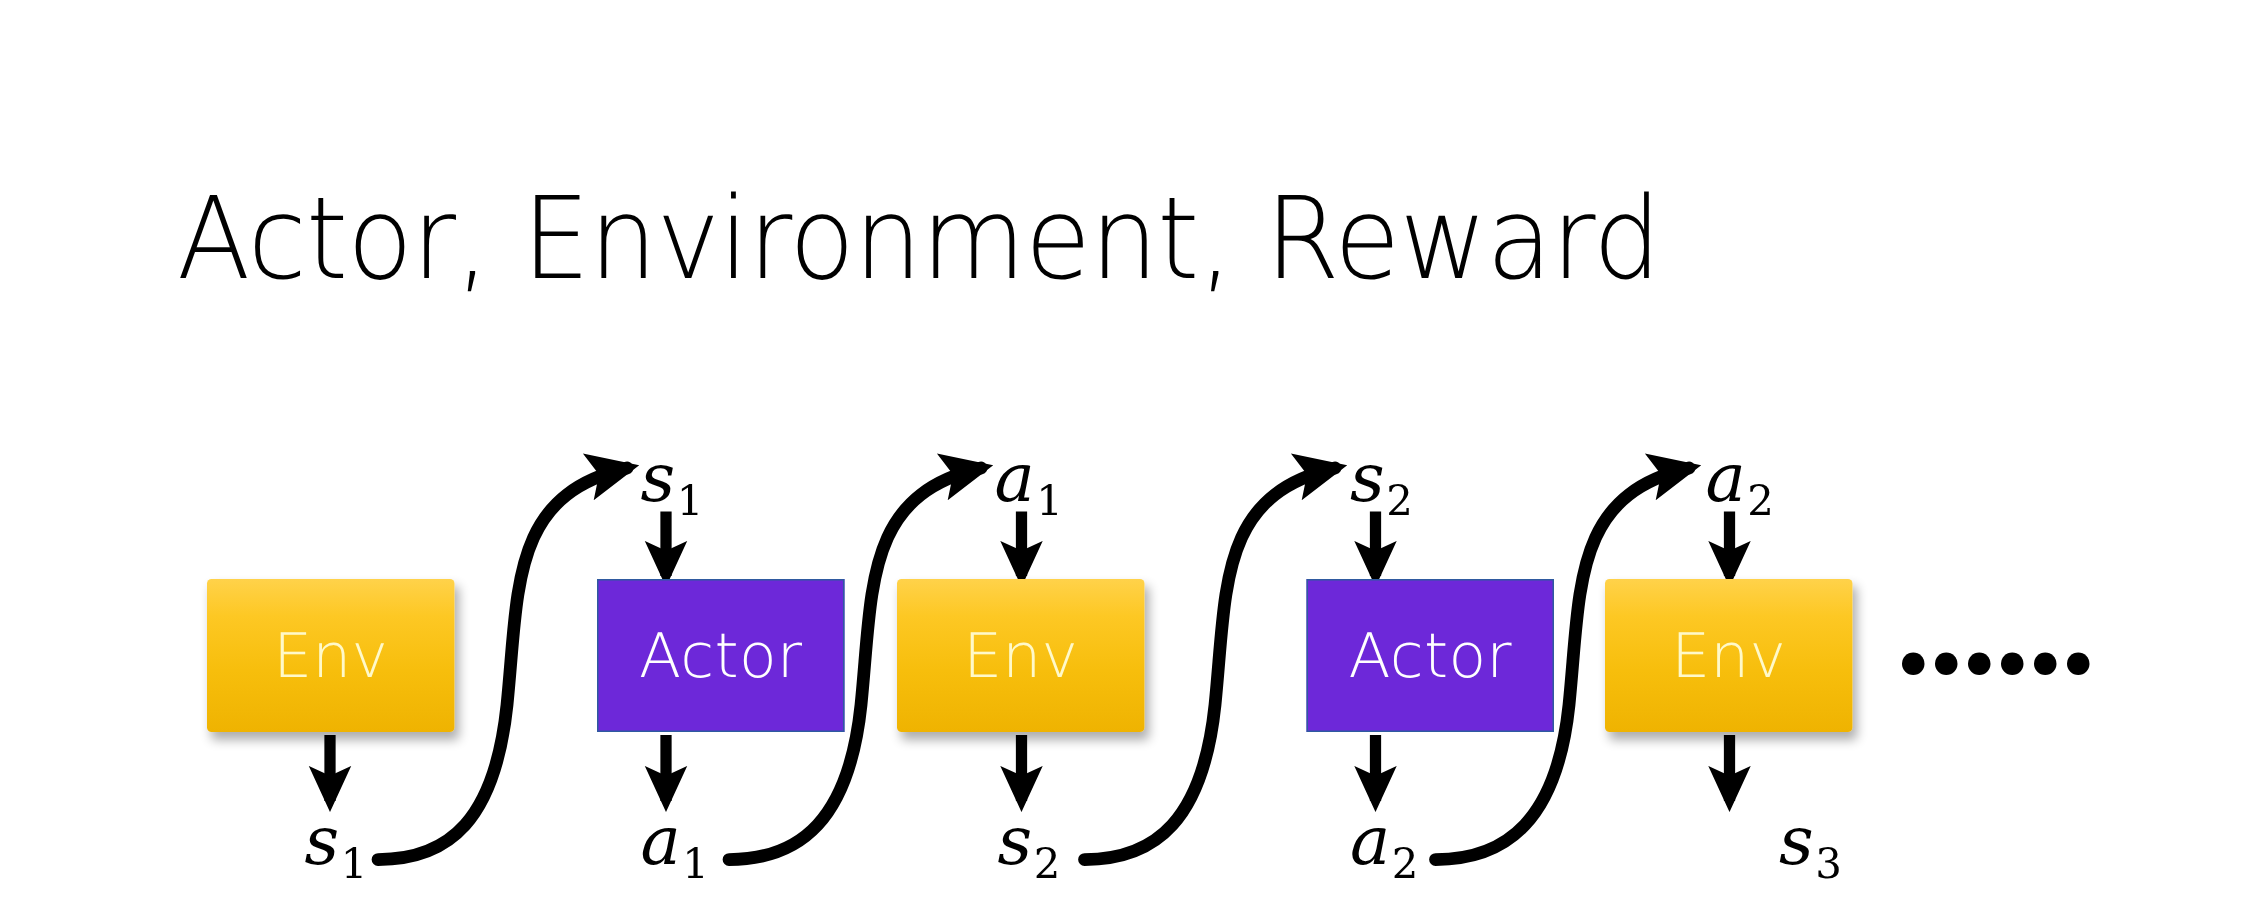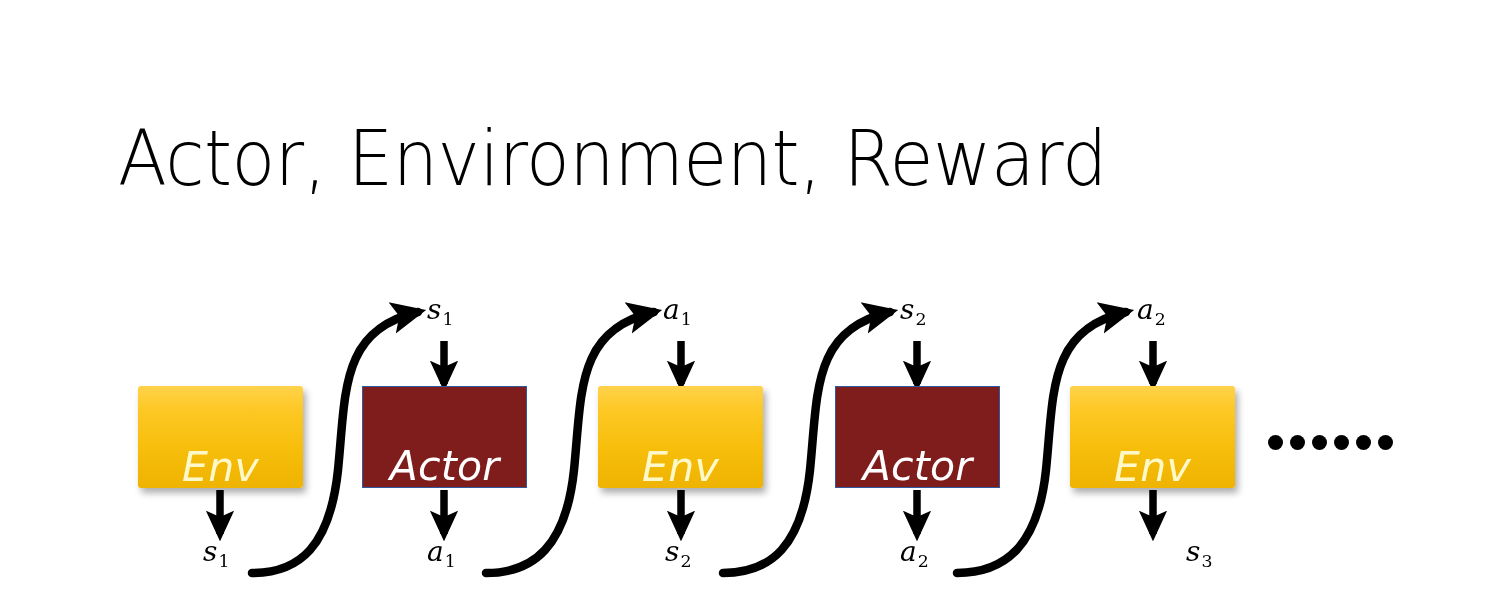--- a/index.html
+++ b/index.html
@@ -45,52 +45,52 @@
     left: 0; top: 0;
     width: 1500px;
     height: 608px;
   }
 
   
   .node {
     position: absolute;
     box-sizing: border-box;
     display: flex;
-    align-items: flex-end;
+    align-items: center;
     justify-content: center;
     font-family: "DejaVu Sans", sans-serif;
     font-weight: 300;
     font-size: 41px;
     line-height: 1;
     letter-spacing: 0.2px;
     user-select: none;
-    font-style: italic;
   }
   .node-env {
     width: 165px;
     height: 102px;
     border-radius: 3px;
     background: linear-gradient(180deg, #FFD24A 0%, #FDC824 24%, #F7BE0C 60%, #EFB301 100%);
     color: #FFF9C9;
     box-shadow: 3px 5px 7px rgba(0,0,0,0.32);
   }
   .node-actor {
     width: 165px;
     height: 102px;
-    background: #7f1d1d;
+    background: #6d28d9;
     border: 1.5px solid #2F5AA0;
     color: #FFFFFF;
+    margin-left: 36px;
   }
 
   
   .mlabel {
     position: absolute;
     font-family: "DejaVu Serif", serif;
     font-style: italic;
-    font-size: 28px;
+    font-size: 45px;
     line-height: 1;
     color: #000000;
     white-space: nowrap;
     user-select: none;
   }
   .mlabel sub {
     font-style: normal;
     font-size: 0.62em;
     line-height: 0;
     vertical-align: -0.33em;

